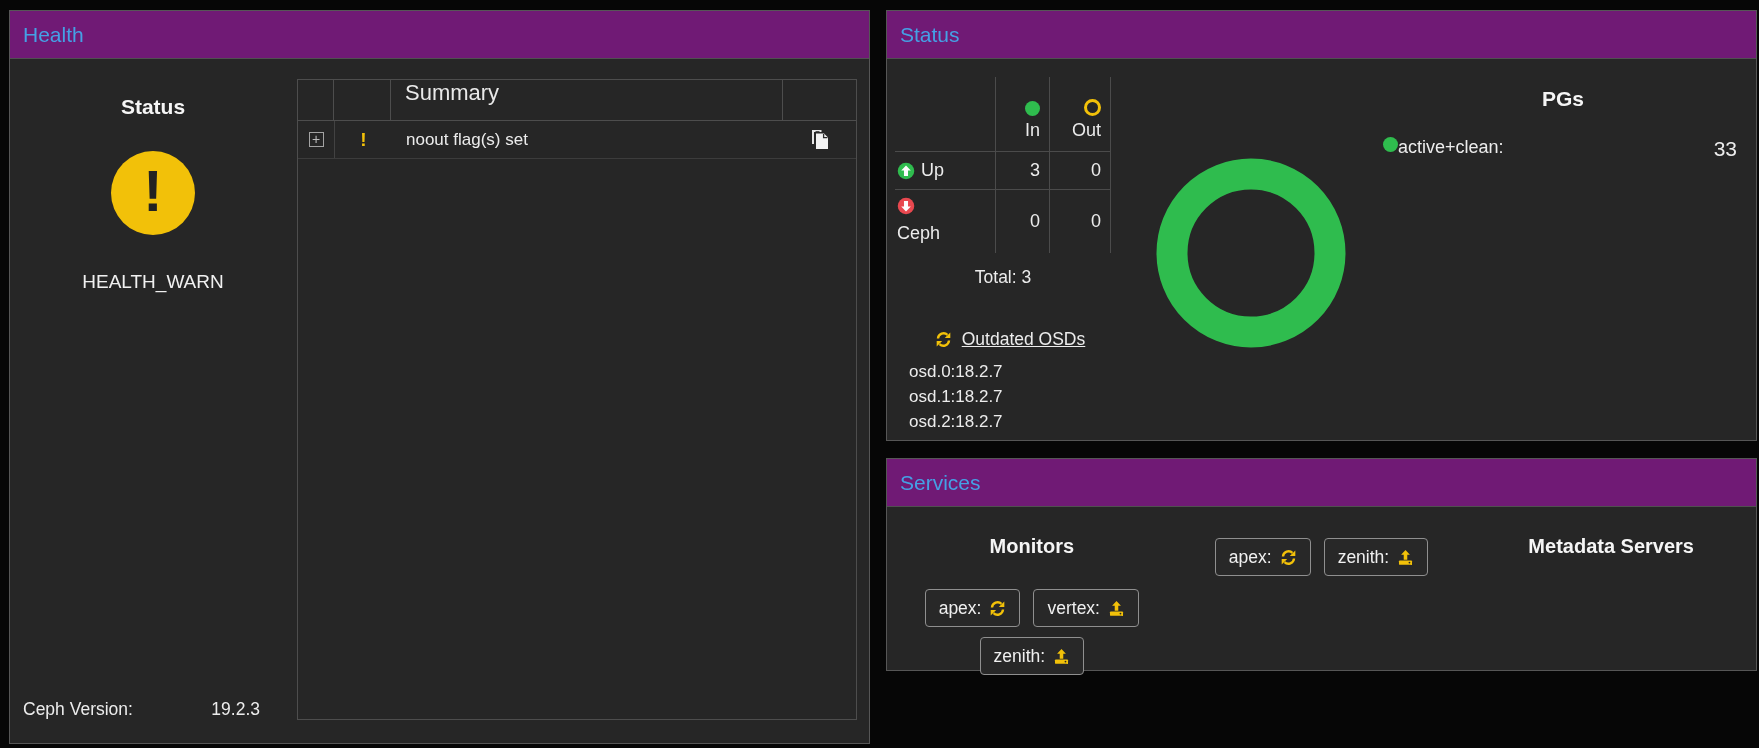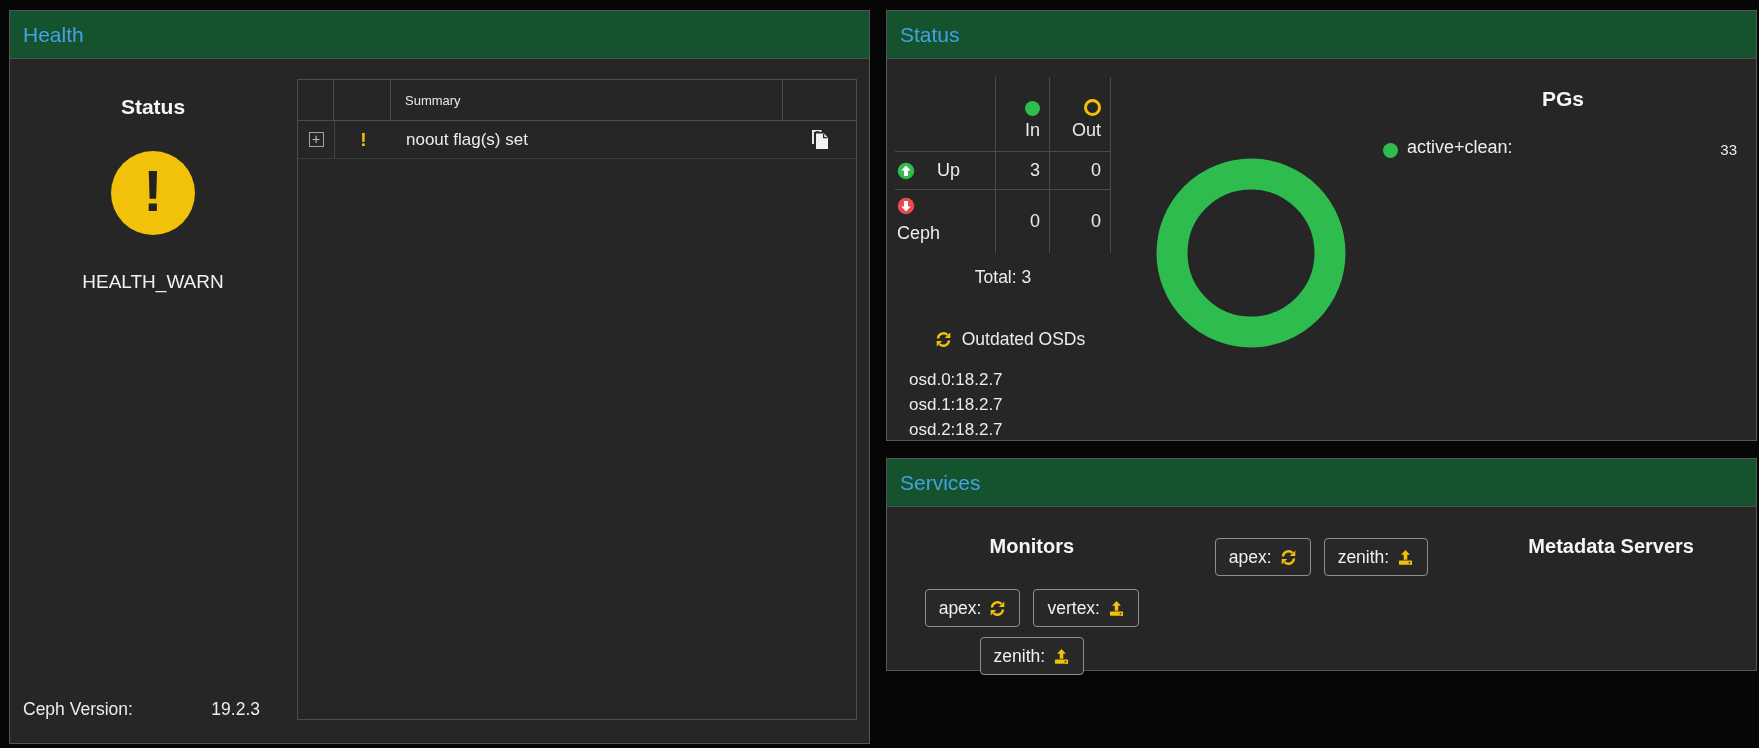--- a/index.html
+++ b/index.html
@@ -1,40 +1,40 @@
 <!DOCTYPE html>
 <html><head>
 <meta charset="utf-8">
 <style>
   html,body{margin:0;padding:0;background:#060606;}
   .page{position:relative;width:1759px;height:748px;background:#060606;overflow:hidden;
         font-family:"Liberation Sans",sans-serif;color:#ececec;-webkit-font-smoothing:antialiased;}
   .panel{position:absolute;background:#262626;border:1px solid #565656;box-sizing:border-box;}
-  .panel-header{height:47px;background:#14532d;border-bottom:1px solid #505050;display:flex;
+  .panel-header{height:47px;background:#701a75;border-bottom:1px solid #505050;display:flex;
                 align-items:center;padding:0 13px;font-size:21px;color:#45a0e5;}
   
   .health-panel{left:9px;top:10px;width:861px;height:734px;}
   .health-body{position:relative;height:686px;}
   .status-block{position:absolute;left:0;top:0;width:286px;text-align:center;}
   .status-heading{position:absolute;top:36px;width:100%;font-size:21px;font-weight:bold;color:#f5f5f5;}
   .warn-circle{position:absolute;top:92px;left:50%;margin-left:-42px;width:84px;height:84px;
                border-radius:50%;background:#f2c109;display:flex;align-items:center;justify-content:center;}
   .warn-circle span{font-size:58px;font-weight:bold;color:#222;line-height:84px;transform:translateY(-2px);}
   .health-value{position:absolute;top:212px;width:100%;font-size:19px;color:#f0f0f0;}
   .version-row{position:absolute;top:640px;width:286px;font-size:17.5px;}
   .version-label{position:absolute;left:13px;}
   .version-value{position:absolute;left:140px;width:110px;text-align:right;}
   .summary-table{position:absolute;left:287px;top:20px;width:560px;height:641px;
                  border:1px solid #4d4d4d;box-sizing:border-box;}
   .st-header{display:flex;height:41px;border-bottom:1px solid #4d4d4d;box-sizing:border-box;}
   .st-header>div{border-right:1px solid #4d4d4d;box-sizing:border-box;}
   .st-header .c-copy{border-right:none;}
   .c-expand{width:36px;}
   .c-warn{width:57px;}
-  .c-summary{flex:1;display:flex;align-items:center;padding-left:14px;font-size:13px;color:#e9e9e9;}
+  .c-summary{flex:1;display:flex;padding-left:14px;font-size:22px;color:#e9e9e9;}
   .c-copy{width:73px;}
   .st-row{display:flex;height:38px;align-items:center;border-bottom:1px solid #3c3c3c;box-sizing:border-box;}
   .r-expand{width:36px;display:flex;align-items:center;justify-content:center;
             border-right:1px solid #424242;align-self:stretch;cursor:pointer;}
   .expand-box{width:15px;height:15px;border:1.5px solid #a3a3a3;color:#bdbdbd;font-size:14px;
               line-height:13px;text-align:center;box-sizing:border-box;}
   .r-warn{width:57px;text-align:center;color:#f2c109;font-weight:bold;font-size:19px;}
   .r-summary{flex:1;padding-left:14px;font-size:17px;}
   .r-copy{width:73px;display:flex;justify-content:center;cursor:pointer;}
   
@@ -43,33 +43,33 @@
   .inout{position:absolute;left:8px;top:18px;display:grid;grid-template-columns:100px 54px 62px;
          grid-template-rows:74px 38px 64px;font-size:18px;}
   .inout .vline{border-left:1px solid #4b4b4b;}
   .inout .vright{border-right:1px solid #4b4b4b;}
   .inout .hline{border-top:1px solid #4b4b4b;}
   .io-head{display:flex;flex-direction:column;align-items:flex-end;justify-content:flex-end;
            padding:0 9px 10px 0;gap:4px;box-sizing:border-box;}
   .dot{width:15px;height:15px;border-radius:50%;}
   .dot-green{background:#2fbc4e;}
   .ring-yellow{width:11px;height:11px;border-radius:50%;border:3.2px solid #f2c109;background:transparent;}
-  .io-label-up{display:flex;align-items:center;gap:22px;padding-left:2px;box-sizing:border-box;}
+  .io-label-up{display:flex;align-items:center;gap:6px;padding-left:2px;box-sizing:border-box;}
   .io-label-down{padding:7px 0 0 2px;line-height:24px;box-sizing:border-box;}
   .io-val{display:flex;align-items:center;justify-content:flex-end;padding-right:9px;box-sizing:border-box;}
   .total-line{position:absolute;left:8px;top:208px;width:216px;text-align:center;font-size:17.5px;}
   .outdated{position:absolute;left:4px;top:270px;width:238px;}
   .outdated-title{display:flex;align-items:center;justify-content:center;gap:10px;
-                  font-size:17.5px;margin-bottom:17px;}
+                  font-size:17.5px;margin-bottom:9px;text-decoration:underline;}
   .osd-row{display:flex;padding:0 6px 0 18px;line-height:25px;font-size:17px;}
   .donut-wrap{position:absolute;left:266px;top:96px;width:196px;height:196px;}
   .pgs{position:absolute;left:480px;top:28px;width:392px;}
   .pgs-title{text-align:center;font-size:21px;font-weight:bold;color:#f5f5f5;}
-  .pgs-legend{display:flex;align-items:flex-end;gap:9px;margin-top:26px;padding:0 22px 0 16px;font-size:18px;}
-  .pgs-legend .val{margin-left:auto;font-size:15px;}
+  .pgs-legend{display:flex;align-items:flex-start;margin-top:26px;padding:0 22px 0 16px;font-size:18px;}
+  .pgs-legend .val{margin-left:auto;font-size:21px;}
   
   .services-panel{left:886px;top:458px;width:871px;height:213px;}
   .services-body{display:flex;height:234px;}
   .svc-col{flex:1;text-align:center;}
   .svc-col h3{margin:28px 0 0;font-size:20px;font-weight:bold;color:#f5f5f5;}
   .svc-btns{margin-top:31px;display:flex;flex-wrap:wrap;justify-content:center;
             column-gap:13px;row-gap:10px;padding:0 14px;}
   .svc-btn{display:inline-flex;align-items:center;gap:8px;height:38px;padding:0 13px;
            border:1px solid #8f8f8f;border-radius:4px;font-size:17.5px;color:#f0f0f0;
            box-sizing:border-box;cursor:pointer;background:#282828;}

